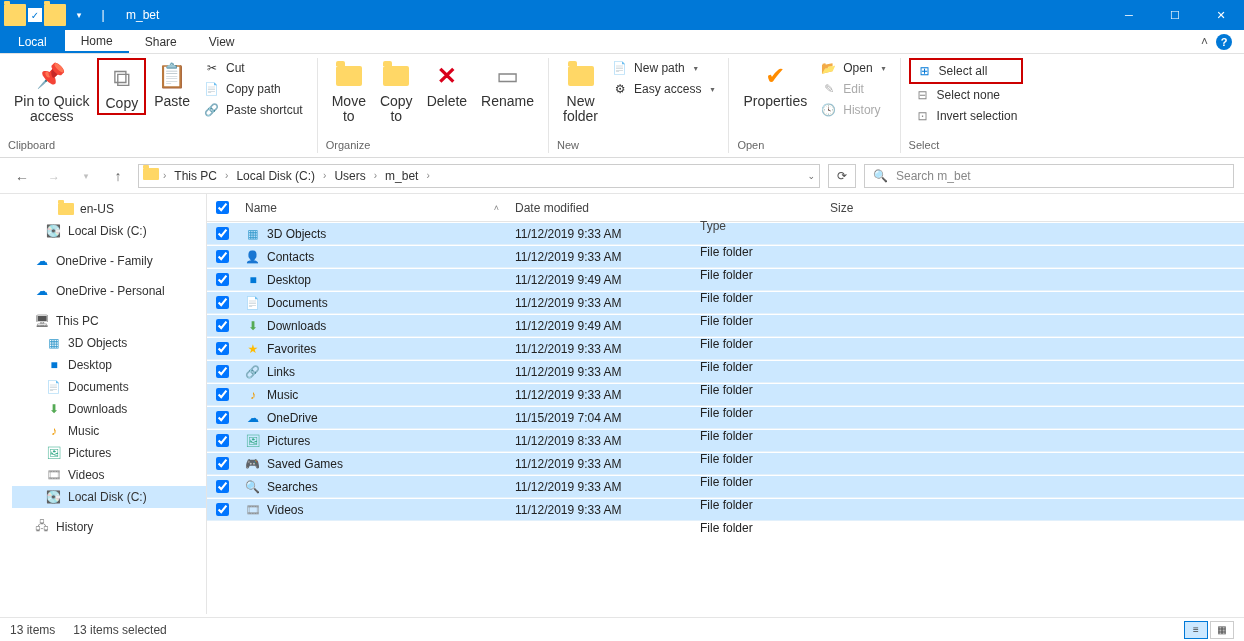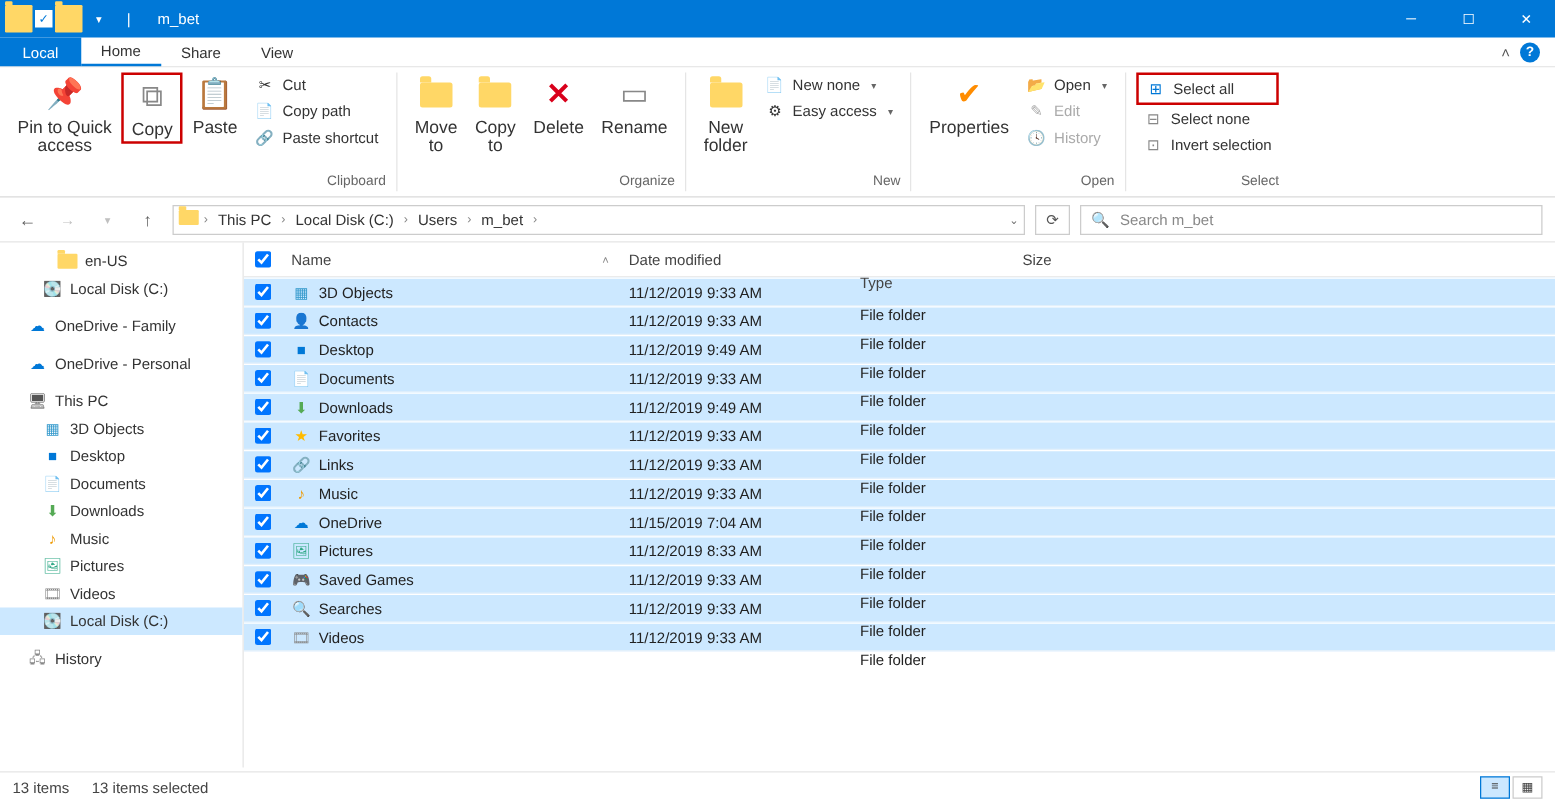--- a/index.html
+++ b/index.html
@@ -15,41 +15,41 @@
 .tabs { display: flex; height: 24px; align-items: stretch; border-bottom: 1px solid #e1e1e1; }
 .tabs .file-tab { background: #0078d7; color: #fff; padding: 0 18px; display: flex; align-items: center; font-size: 12px; }
 .tabs .tab { padding: 0 16px; display: flex; align-items: center; color: #333; font-size: 12px; }
 .tabs .tab.active { border-bottom: 2px solid #0078d7; }
 .tabs .help-row { margin-left: auto; display: flex; align-items: center; gap: 8px; padding-right: 12px; }
 .help-circle { width: 16px; height: 16px; border-radius: 50%; background: #0078d7; color: #fff; display: inline-flex; align-items: center; justify-content: center; font-size: 11px; font-weight: bold; }
 
 .ribbon { height: 104px; border-bottom: 1px solid #dadada; background: #fff; display: flex; padding: 4px 0; }
 .ribbon-group { border-right: 1px solid #e5e5e5; padding: 0 8px; display: flex; flex-direction: column; justify-content: space-between; }
 .ribbon-group .group-content { display: flex; align-items: flex-start; gap: 2px; flex: 1; }
-.ribbon-group .group-label { text-align: right; color: #666; font-size: 11px; padding-bottom: 2px; }
+.ribbon-group .group-label { text-align: left; color: #666; font-size: 11px; padding-bottom: 2px; }
 .big-btn { display: flex; flex-direction: column; align-items: center; justify-content: center; padding: 2px 6px; gap: 2px; min-width: 42px; text-align: center; line-height: 1.1; }
 .big-btn .ico { width: 32px; height: 32px; display: flex; align-items: center; justify-content: center; font-size: 24px; }
 .big-btn .lbl { font-size: 14px; color: #333; }
 .small-btns { display: flex; flex-direction: column; gap: 1px; }
 .small-btn { display: flex; align-items: center; gap: 6px; padding: 2px 6px; font-size: 11px; color: #333; white-space: nowrap; }
 .small-btn .si { width: 16px; height: 16px; display: inline-flex; align-items: center; justify-content: center; font-size: 12px; }
 .red-box { border: 2px solid #c00; }
 
 .navbar { height: 36px; display: flex; align-items: center; gap: 8px; padding: 0 10px; border-bottom: 1px solid #e5e5e5; }
 .navbar .nav-btn { width: 24px; height: 24px; display: inline-flex; align-items: center; justify-content: center; color: #606060; }
 .navbar .nav-btn.disabled { color: #c0c0c0; }
 .nav-arrow { color: #333; font-size: 14px; }
 .addressbar { flex: 1; border: 1px solid #ccc; height: 24px; display: flex; align-items: center; padding: 0 4px; gap: 4px; }
 .addressbar .crumb { padding: 0 4px; font-size: 12px; color: #333; display: inline-flex; align-items: center; gap: 4px; }
 .addressbar .sep { color: #888; font-size: 10px; }
 .addr-right { margin-left: auto; display: flex; align-items: center; gap: 6px; color: #666; }
 .refresh-btn { width: 28px; height: 24px; border: 1px solid #ccc; display: flex; align-items: center; justify-content: center; color: #555; }
 .searchbox { width: 370px; border: 1px solid #ccc; height: 24px; display: flex; align-items: center; padding: 0 8px; color: #888; gap: 8px; }
 
-.body-area { display: flex; height: 420px; }
+.body-area { display: flex; height: 420px; padding-left: 12px; }
 .sidebar { width: 195px; border-right: 1px solid #e5e5e5; overflow-y: scroll; padding: 4px 0; }
 .sidebar::-webkit-scrollbar { width: 16px; }
 .sidebar::-webkit-scrollbar-track { background: #f0f0f0; }
 .sidebar::-webkit-scrollbar-thumb { background: #c1c1c1; }
 .side-item { display: flex; align-items: center; gap: 6px; padding: 3px 6px 3px 22px; font-size: 12px; color: #333; }
 .side-item.indent1 { padding-left: 34px; }
 .side-item.indent2 { padding-left: 46px; }
 .side-item.selected { background: #cce8ff; }
 .side-item .sico { width: 16px; height: 16px; display: inline-flex; align-items: center; justify-content: center; font-size: 12px; }
 .side-group-gap { height: 8px; }
@@ -182,21 +182,21 @@
       <div class="big-btn">
           <div class="ico">
             <span class="folder-icon-big"></span>
           </div>
           <div class="lbl" style="white-space:pre-line;">New
 folder</div>
         </div>
       <div class="small-btns">
         <div class="small-btn">
             <span class="si">📄</span>
-            <span>New none</span>
+            <span>New path</span>
             <span style="font-size:8px;color:#666;padding-left:3px;">▾</span>
           </div>
         <div class="small-btn">
             <span class="si">⚙</span>
             <span>Easy access</span>
             <span style="font-size:8px;color:#666;padding-left:3px;">▾</span>
           </div>
       </div>
     </div>
     <div class="group-label">New</div>

